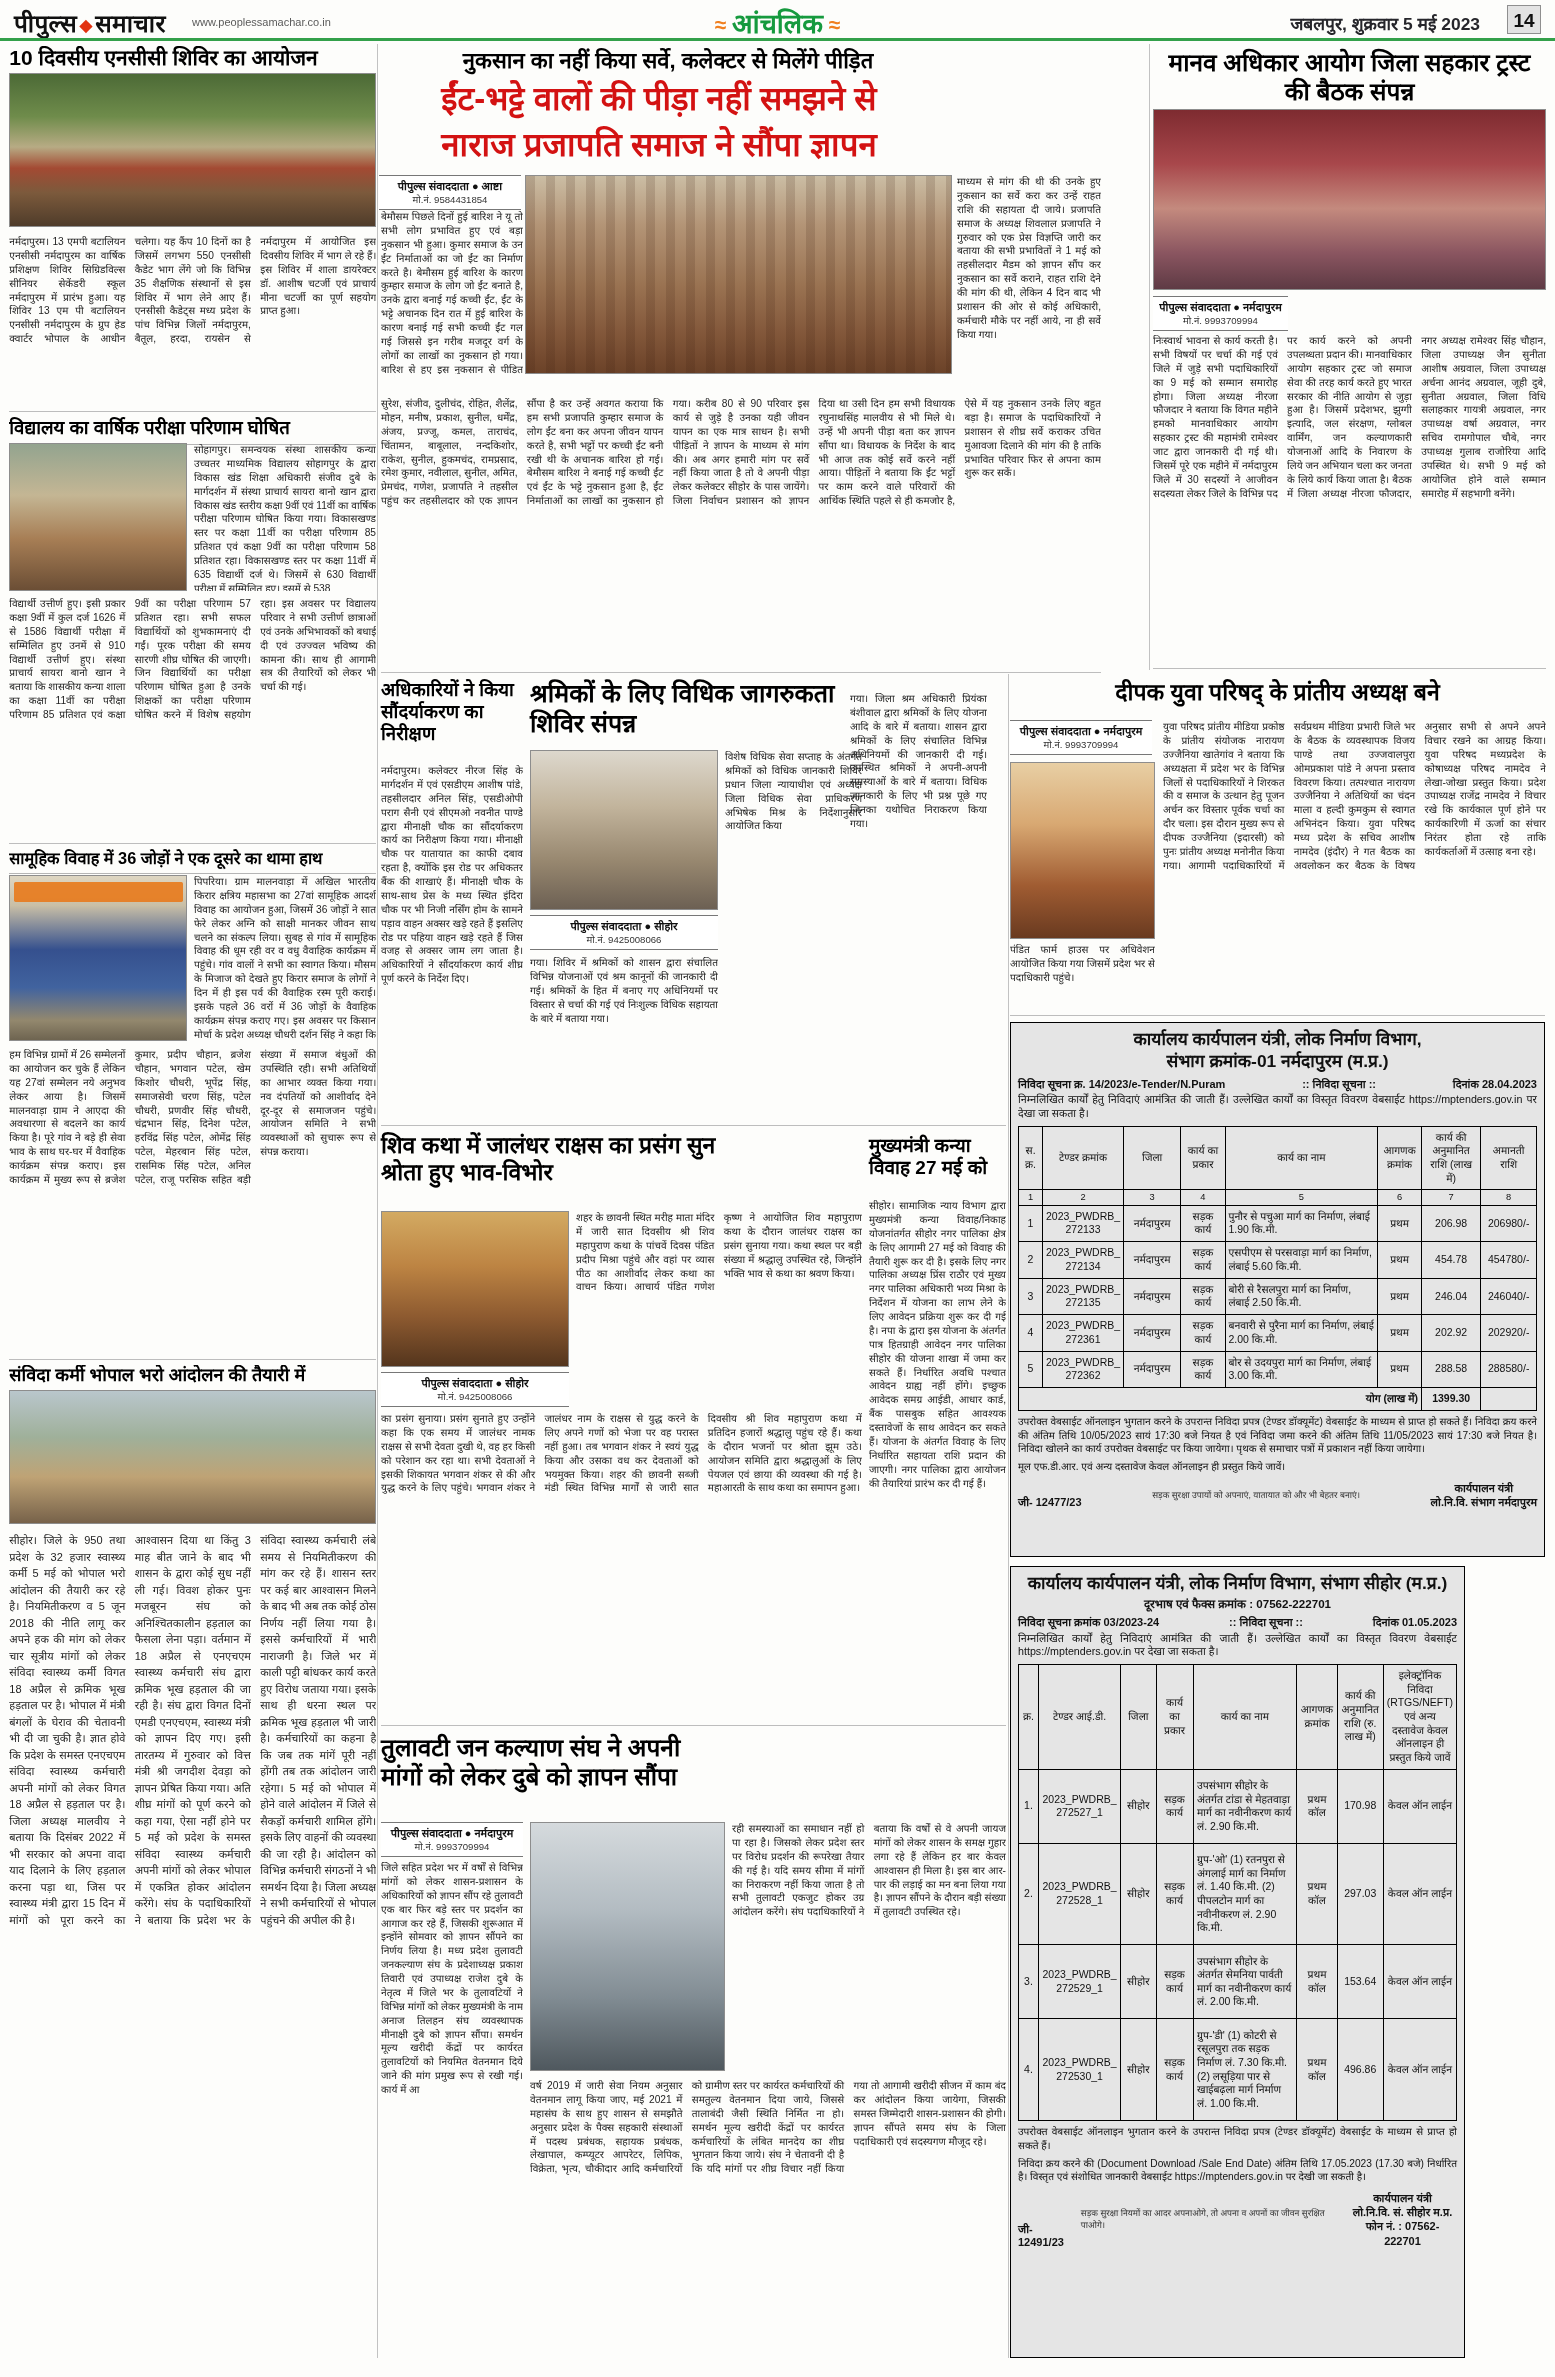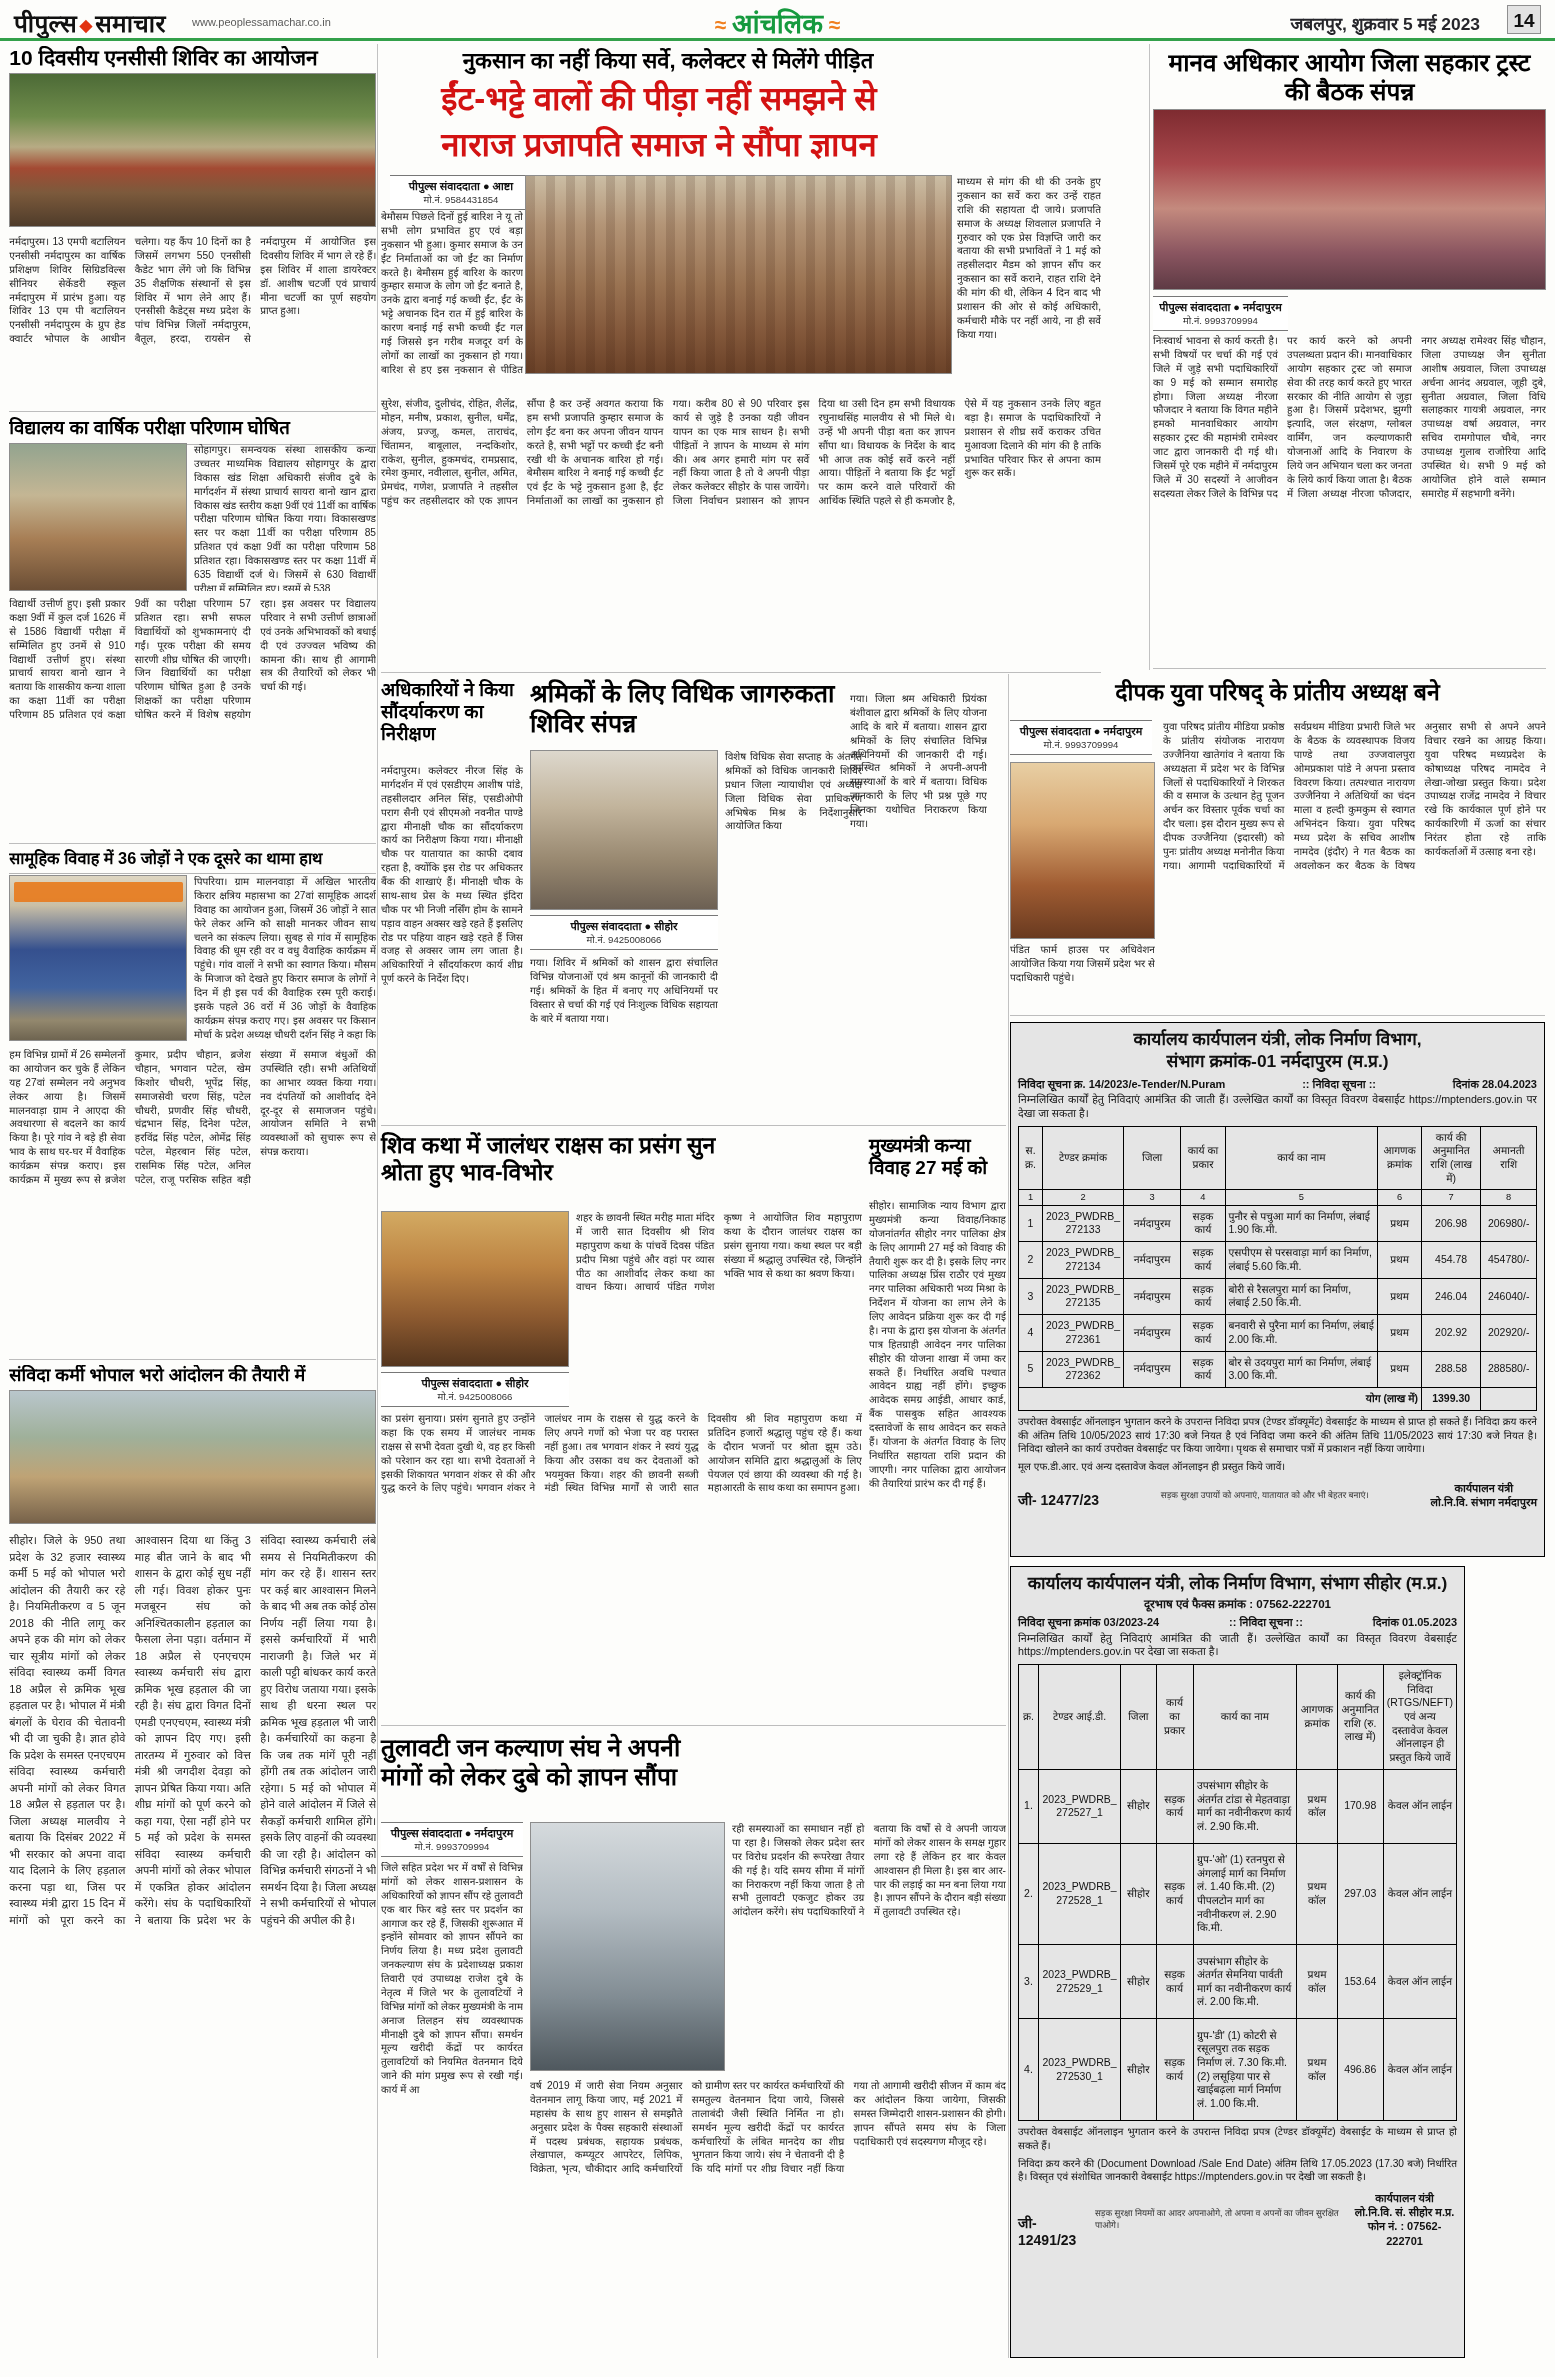--- a/index.html
+++ b/index.html
@@ -58,21 +58,21 @@
   .ttable{width:100%;border-collapse:collapse;margin-top:4.6px;}
   .ttable th,.ttable td{border:0.9px solid #000;font-size:10.5px;padding:4.1px 2.9px;text-align:center;
                         vertical-align:middle;line-height:1.3;}
   .ttable th{font-weight:normal;}
   .ttable td.name{text-align:left;}
   .ttable .numrow td{padding:1.2px;font-size:9.3px;}
   .ttable .total td{font-weight:bold;}
   .t2 .ttable td{padding:9.3px 3.5px;}
   .t-foot{font-size:10.2px;line-height:1.32;margin-top:4.6px;text-align:justify;}
   .sig-row{display:flex;justify-content:space-between;align-items:flex-end;margin-top:7px;}
-  .sig-row .gno{font-size:14px;font-weight:bold;}
+  .sig-row .gno{font-size:11px;font-weight:bold;}
   .sig-row .slogan{font-size:8.7px;color:#333;align-self:center;}
   .sig-row .sig{font-size:11px;font-weight:bold;text-align:center;line-height:1.3;}
 </style>
 </head>
 <body>
 
 <div class="page">
 
   <header>
     <div class="logo">
@@ -124,21 +124,21 @@
   <section>
     <h3 class="abs title oneline tl-underline" style="left:9.3px;top:1365px;width:367px;font-size:18px;">संविदा कर्मी भोपाल भरो आंदोलन की तैयारी में</h3>
     <div class="photo ph-samvida" style="left:9.3px;top:1390px;width:367px;height:134px;"></div>
     <div class="abs body-text big-body cols3" style="left:9.3px;top:1532px;width:367px;height:825px;">सीहोर। जिले के 950 तथा प्रदेश के 32 हजार स्वास्थ्य कर्मी 5 मई को भोपाल भरो आंदोलन की तैयारी कर रहे है। नियमितीकरण व 5 जून 2018 की नीति लागू कर अपने हक की मांग को लेकर चार सूत्रीय मांगों को लेकर संविदा स्वास्थ्य कर्मी विगत 18 अप्रैल से क्रमिक भूख हड़ताल पर है। भोपाल में मंत्री बंगलों के घेराव की चेतावनी भी दी जा चुकी है। ज्ञात होवे कि प्रदेश के समस्त एनएचएम संविदा स्वास्थ्य कर्मचारी अपनी मांगों को लेकर विगत 18 अप्रैल से हड़ताल पर है। जिला अध्यक्ष मालवीय ने बताया कि दिसंबर 2022 में भी सरकार को अपना वादा याद दिलाने के लिए हड़ताल करना पड़ा था, जिस पर स्वास्थ्य मंत्री द्वारा 15 दिन में मांगों को पूरा करने का आश्वासन दिया था किंतु 3 माह बीत जाने के बाद भी शासन के द्वारा कोई सुध नहीं ली गई। विवश होकर पुनः मजबूरन संघ को अनिश्चितकालीन हड़ताल का फैसला लेना पड़ा। वर्तमान में 18 अप्रैल से एनएचएम स्वास्थ्य कर्मचारी संघ द्वारा क्रमिक भूख हड़ताल की जा रही है। संघ द्वारा विगत दिनों एमडी एनएचएम, स्वास्थ्य मंत्री को ज्ञापन दिए गए। इसी तारतम्य में गुरुवार को वित्त मंत्री श्री जगदीश देवड़ा को ज्ञापन प्रेषित किया गया। अति शीघ्र मांगों को पूर्ण करने को कहा गया, ऐसा नहीं होने पर 5 मई को प्रदेश के समस्त संविदा स्वास्थ्य कर्मचारी अपनी मांगों को लेकर भोपाल में एकत्रित होकर आंदोलन करेंगे। संघ के पदाधिकारियों ने बताया कि प्रदेश भर के संविदा स्वास्थ्य कर्मचारी लंबे समय से नियमितीकरण की मांग कर रहे हैं। शासन स्तर पर कई बार आश्वासन मिलने के बाद भी अब तक कोई ठोस निर्णय नहीं लिया गया है। इससे कर्मचारियों में भारी नाराजगी है। जिले भर में काली पट्टी बांधकर कार्य करते हुए विरोध जताया गया। इसके साथ ही धरना स्थल पर क्रमिक भूख हड़ताल भी जारी है। कर्मचारियों का कहना है कि जब तक मांगें पूरी नहीं होंगी तब तक आंदोलन जारी रहेगा। 5 मई को भोपाल में होने वाले आंदोलन में जिले से सैकड़ों कर्मचारी शामिल होंगे। इसके लिए वाहनों की व्यवस्था की जा रही है। आंदोलन को विभिन्न कर्मचारी संगठनों ने भी समर्थन दिया है। जिला अध्यक्ष ने सभी कर्मचारियों से भोपाल पहुंचने की अपील की है।</div>
   </section>
 
   <section>
     <div class="abs kicker" style="left:395px;top:48px;width:546px;">नुकसान का नहीं किया सर्वे, कलेक्टर से मिलेंगे पीड़ित</div>
     <div class="abs headline" style="left:383px;top:78px;width:552px;">ईंट-भट्टे वालों की पीड़ा नहीं समझने से</div>
     <div class="abs headline" style="left:383px;top:124px;width:552px;">नाराज प्रजापति समाज ने सौंपा ज्ञापन</div>
-    <div class="byline" style="left:390px;top:175px;width:142px;text-align:center;">
+    <div class="byline" style="left:379px;top:175px;width:142px;text-align:center;">
       <div class="b1">पीपुल्स संवाददाता ● आष्टा</div>
       <div class="b2">मो.नं. 9584431854</div>
     </div>
     <div class="photo ph-brick" style="left:525px;top:175px;width:427px;height:199px;"></div>
     <div class="abs body-text" style="left:381px;top:210px;width:142px;height:164px;">बेमौसम पिछले दिनों हुई बारिश ने यू तो सभी लोग प्रभावित हुए एवं बड़ा नुकसान भी हुआ। कुमार समाज के उन ईंट निर्माताओं का जो ईंट का निर्माण करते है। बेमौसम हुई बारिश के कारण कुम्हार समाज के लोग जो ईंट बनाते है, उनके द्वारा बनाई गई कच्ची ईंट, ईंट के भट्टे अचानक दिन रात में हुई बारिश के कारण बनाई गई सभी कच्ची ईंट गल गई जिससे इन गरीब मजदूर वर्ग के लोगों का लाखों का नुकसान हो गया। बारिश से हुए इस नुकसान से पीड़ित प्रजापति समाज के नागरिकों ने 4 दिन पूर्व 1 मई को प्रजापति समाज के अध्यक्ष पूर्व पार्षद शिवप्रसाद प्रजापति के नेतृत्व में ईंट निर्माण कुम्हार समाज के जगदीश, सुमित, पप्पू, राधेश्याम,</div>
     <div class="abs body-text" style="left:957px;top:175px;width:144px;height:199px;">माध्यम से मांग की थी की उनके हुए नुकसान का सर्वे करा कर उन्हें राहत राशि की सहायता दी जाये। प्रजापति समाज के अध्यक्ष शिवलाल प्रजापति ने गुरुवार को एक प्रेस विज्ञप्ति जारी कर बताया की सभी प्रभावितों ने 1 मई को तहसीलदार मैडम को ज्ञापन सौंप कर नुकसान का सर्वे कराने, राहत राशि देने की मांग की थी, लेकिन 4 दिन बाद भी प्रशासन की ओर से कोई अधिकारी, कर्मचारी मौके पर नहीं आये, ना ही सर्वे किया गया।</div>
     <div class="abs body-text cols5" style="left:381px;top:381px;width:720px;height:287px;">सुरेश, संजीव, दुलीचंद, रोहित, शैलेंद्र, मोहन, मनीष, प्रकाश, सुनील, धर्मेंद्र, अंजय, प्रज्जू, कमल, ताराचंद, चिंतामन, बाबूलाल, नन्दकिशोर, राकेश, सुनील, हुकमचंद, रामप्रसाद, रमेश कुमार, नवीलाल, सुनील, अमित, प्रेमचंद, गणेश, प्रजापति ने तहसील पहुंच कर तहसीलदार को एक ज्ञापन सौंपा है कर उन्हें अवगत कराया कि हम सभी प्रजापति कुम्हार समाज के लोग ईंट बना कर अपना जीवन यापन करते है, सभी भट्टों पर कच्ची ईंट बनी रखी थी के अचानक बारिश हो गई। बेमौसम बारिश ने बनाई गई कच्ची ईंट एवं ईंट के भट्टे नुकसान हुआ है, ईंट निर्माताओं का लाखों का नुकसान हो गया। करीब 80 से 90 परिवार इस कार्य से जुड़े है उनका यही जीवन यापन का एक मात्र साधन है। सभी पीड़ितों ने ज्ञापन के माध्यम से मांग की। अब अगर हमारी मांग पर सर्वे नहीं किया जाता है तो वे अपनी पीड़ा लेकर कलेक्टर सीहोर के पास जायेंगे। जिला निर्वाचन प्रशासन को ज्ञापन दिया था उसी दिन हम सभी विधायक रघुनाथसिंह मालवीय से भी मिले थे। उन्हें भी अपनी पीड़ा बता कर ज्ञापन सौंपा था। विधायक के निर्देश के बाद भी आज तक कोई सर्वे करने नहीं आया। पीड़ितों ने बताया कि ईंट भट्टों पर काम करने वाले परिवारों की आर्थिक स्थिति पहले से ही कमजोर है, ऐसे में यह नुकसान उनके लिए बहुत बड़ा है। समाज के पदाधिकारियों ने प्रशासन से शीघ्र सर्वे कराकर उचित मुआवजा दिलाने की मांग की है ताकि प्रभावित परिवार फिर से अपना काम शुरू कर सकें।</div>
   </section>
 
   <section>

